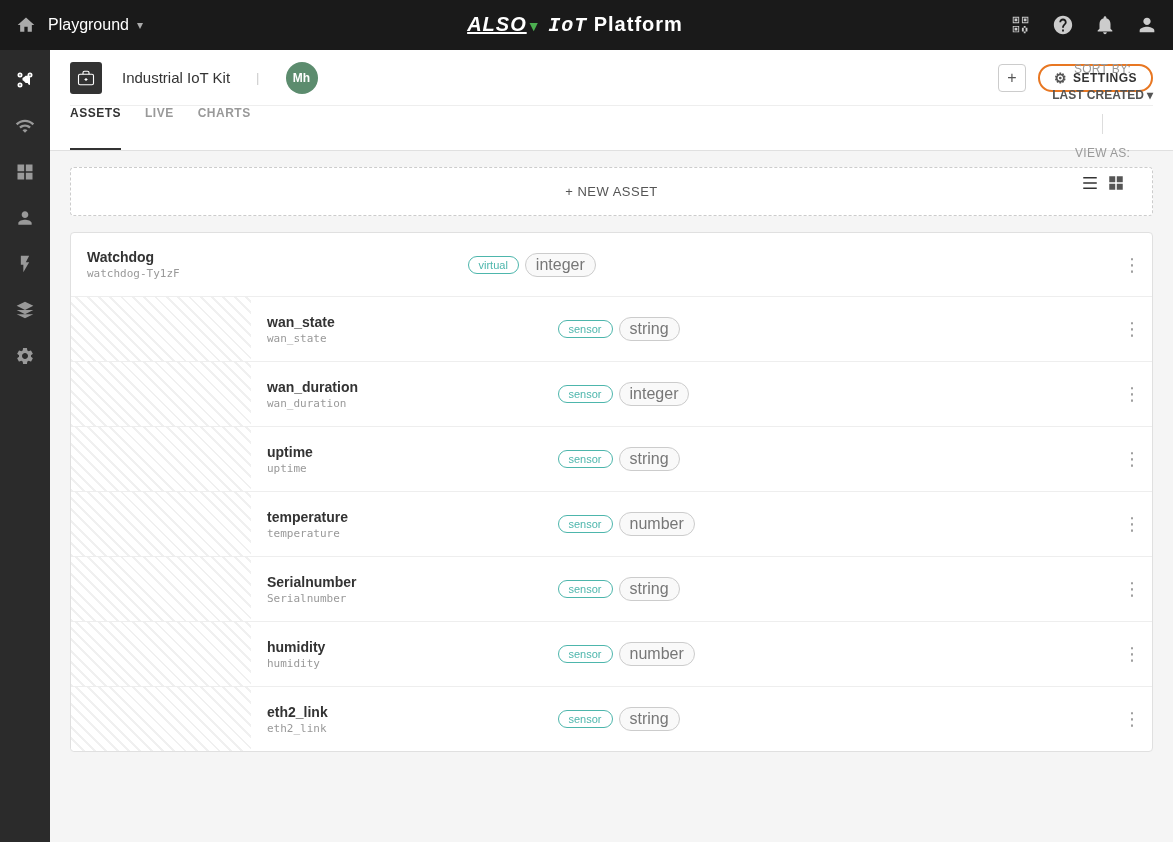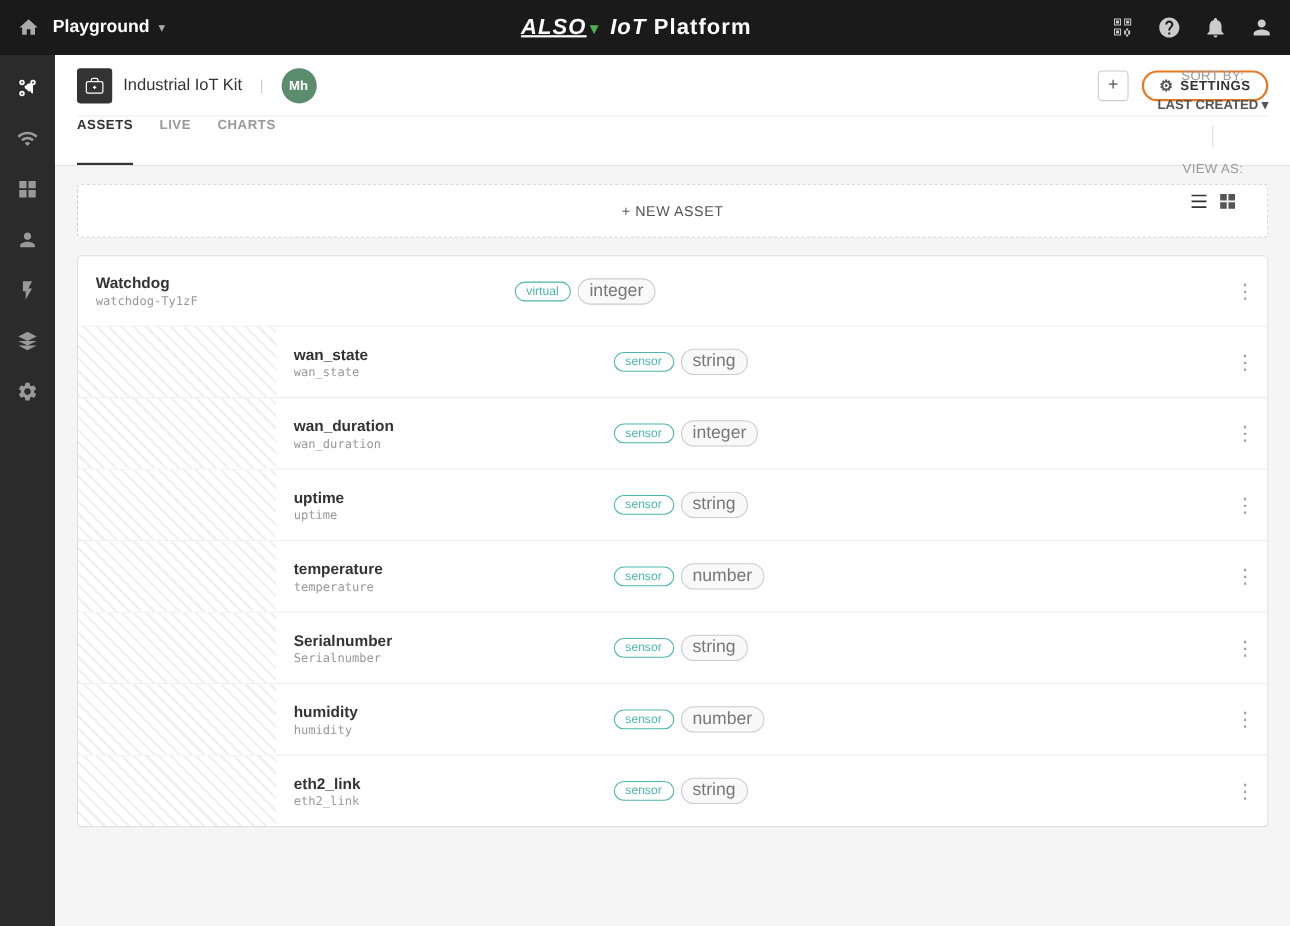--- a/index.html
+++ b/index.html
@@ -21,21 +21,21 @@
     }
     .home-icon {
       width: 28px; height: 28px;
       display: flex; align-items: center; justify-content: center;
       color: #aaa;
       cursor: pointer;
     }
     .playground-label {
       color: #fff;
       font-size: 16px;
-      font-weight: 700;
+      font-weight: 400;
     }
     .chevron-down {
       color: #aaa;
       font-size: 12px;
     }
     .top-nav-center {
       flex: 1;
       display: flex;
       align-items: center;
       justify-content: center;
@@ -98,21 +98,21 @@
     }
     .content-header-top {
       display: flex;
       align-items: center;
       height: 56px;
       border-bottom: 1px solid #eee;
     }
     .kit-info {
       display: flex;
       align-items: center;
-      gap: 10px;
+      gap: 20px;
       flex: 1;
     }
     .kit-icon {
       width: 32px; height: 32px;
       background: #333;
       color: #fff;
       display: flex; align-items: center; justify-content: center;
       font-size: 11px;
       border-radius: 3px;
       font-weight: bold;
@@ -363,21 +363,21 @@
     <div class="home-icon">
       <svg width="20" height="20" viewBox="0 0 24 24" fill="currentColor">
         <path d="M10 20v-6h4v6h5v-8h3L12 3 2 12h3v8z"></path>
       </svg>
     </div>
     <span class="playground-label">Playground</span>
     <span class="chevron-down">▾</span>
   </div>
   <div class="top-nav-center">
     <div class="brand-logo">
-      <span style="font-style:italic;font-weight:900;text-decoration:underline;">ALSO</span><span style="color:#4caf50;font-size:14px;">▼</span> <span style="font-style:italic;">IoT</span> <span>Platform</span>
+      <span style="font-style:italic;font-weight:900;text-decoration:underline;">ALSO</span><span style="color:#4caf50;font-size:14px;">▼</span> <span style="font-style:italic;font-family:Liberation Mono, monospace;">IoT</span> <span>Platform</span>
     </div>
   </div>
   <div class="top-nav-right">
     <div class="nav-icon">
       <svg width="22" height="22" viewBox="0 0 24 24" fill="currentColor">
         <path d="M3 3h7v7H3V3zm1 1v5h5V4H4zm1 1h3v3H5V5zM13 3h7v7h-7V3zm1 1v5h5V4h-5zm1 1h3v3h-3V5zM3 13h7v7H3v-7zm1 1v5h5v-5H4zm1 1h3v3H5v-3zm8 0h2v2h-2v-2zm2-2h2v2h-2v-2zm2 2h2v2h-2v-2zm-4 2h2v2h-2v-2zm2 2h2v2h-2v-2zm2-2h2v2h-2v-2z"></path>
       </svg>
     </div>
     <div class="nav-icon">
       <svg width="22" height="22" viewBox="0 0 24 24" fill="currentColor">

